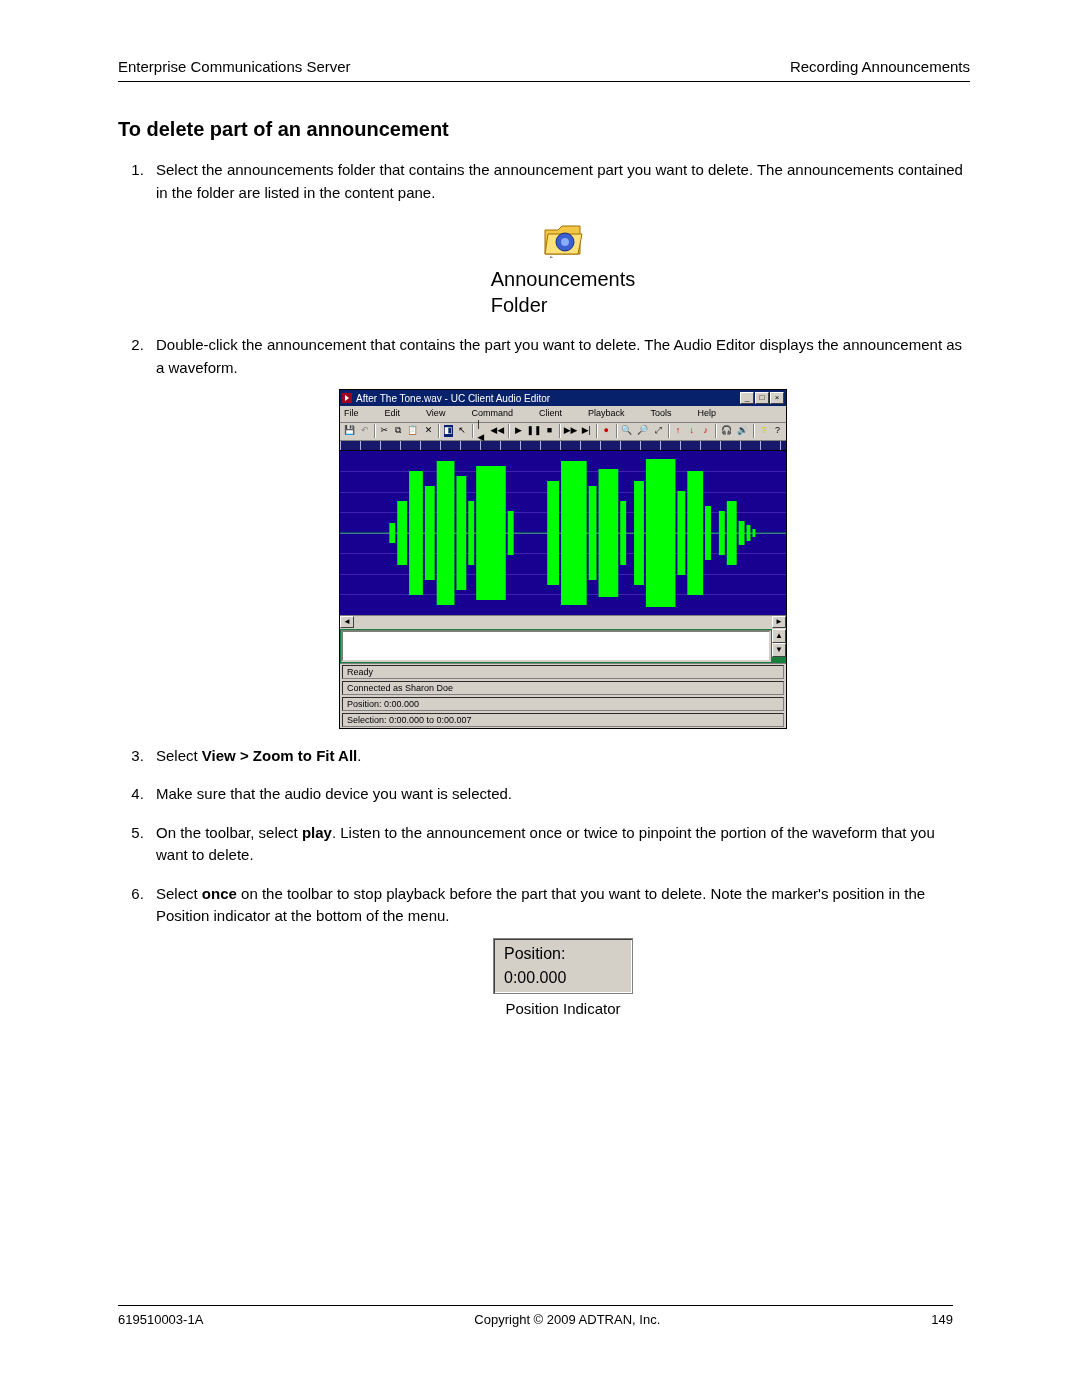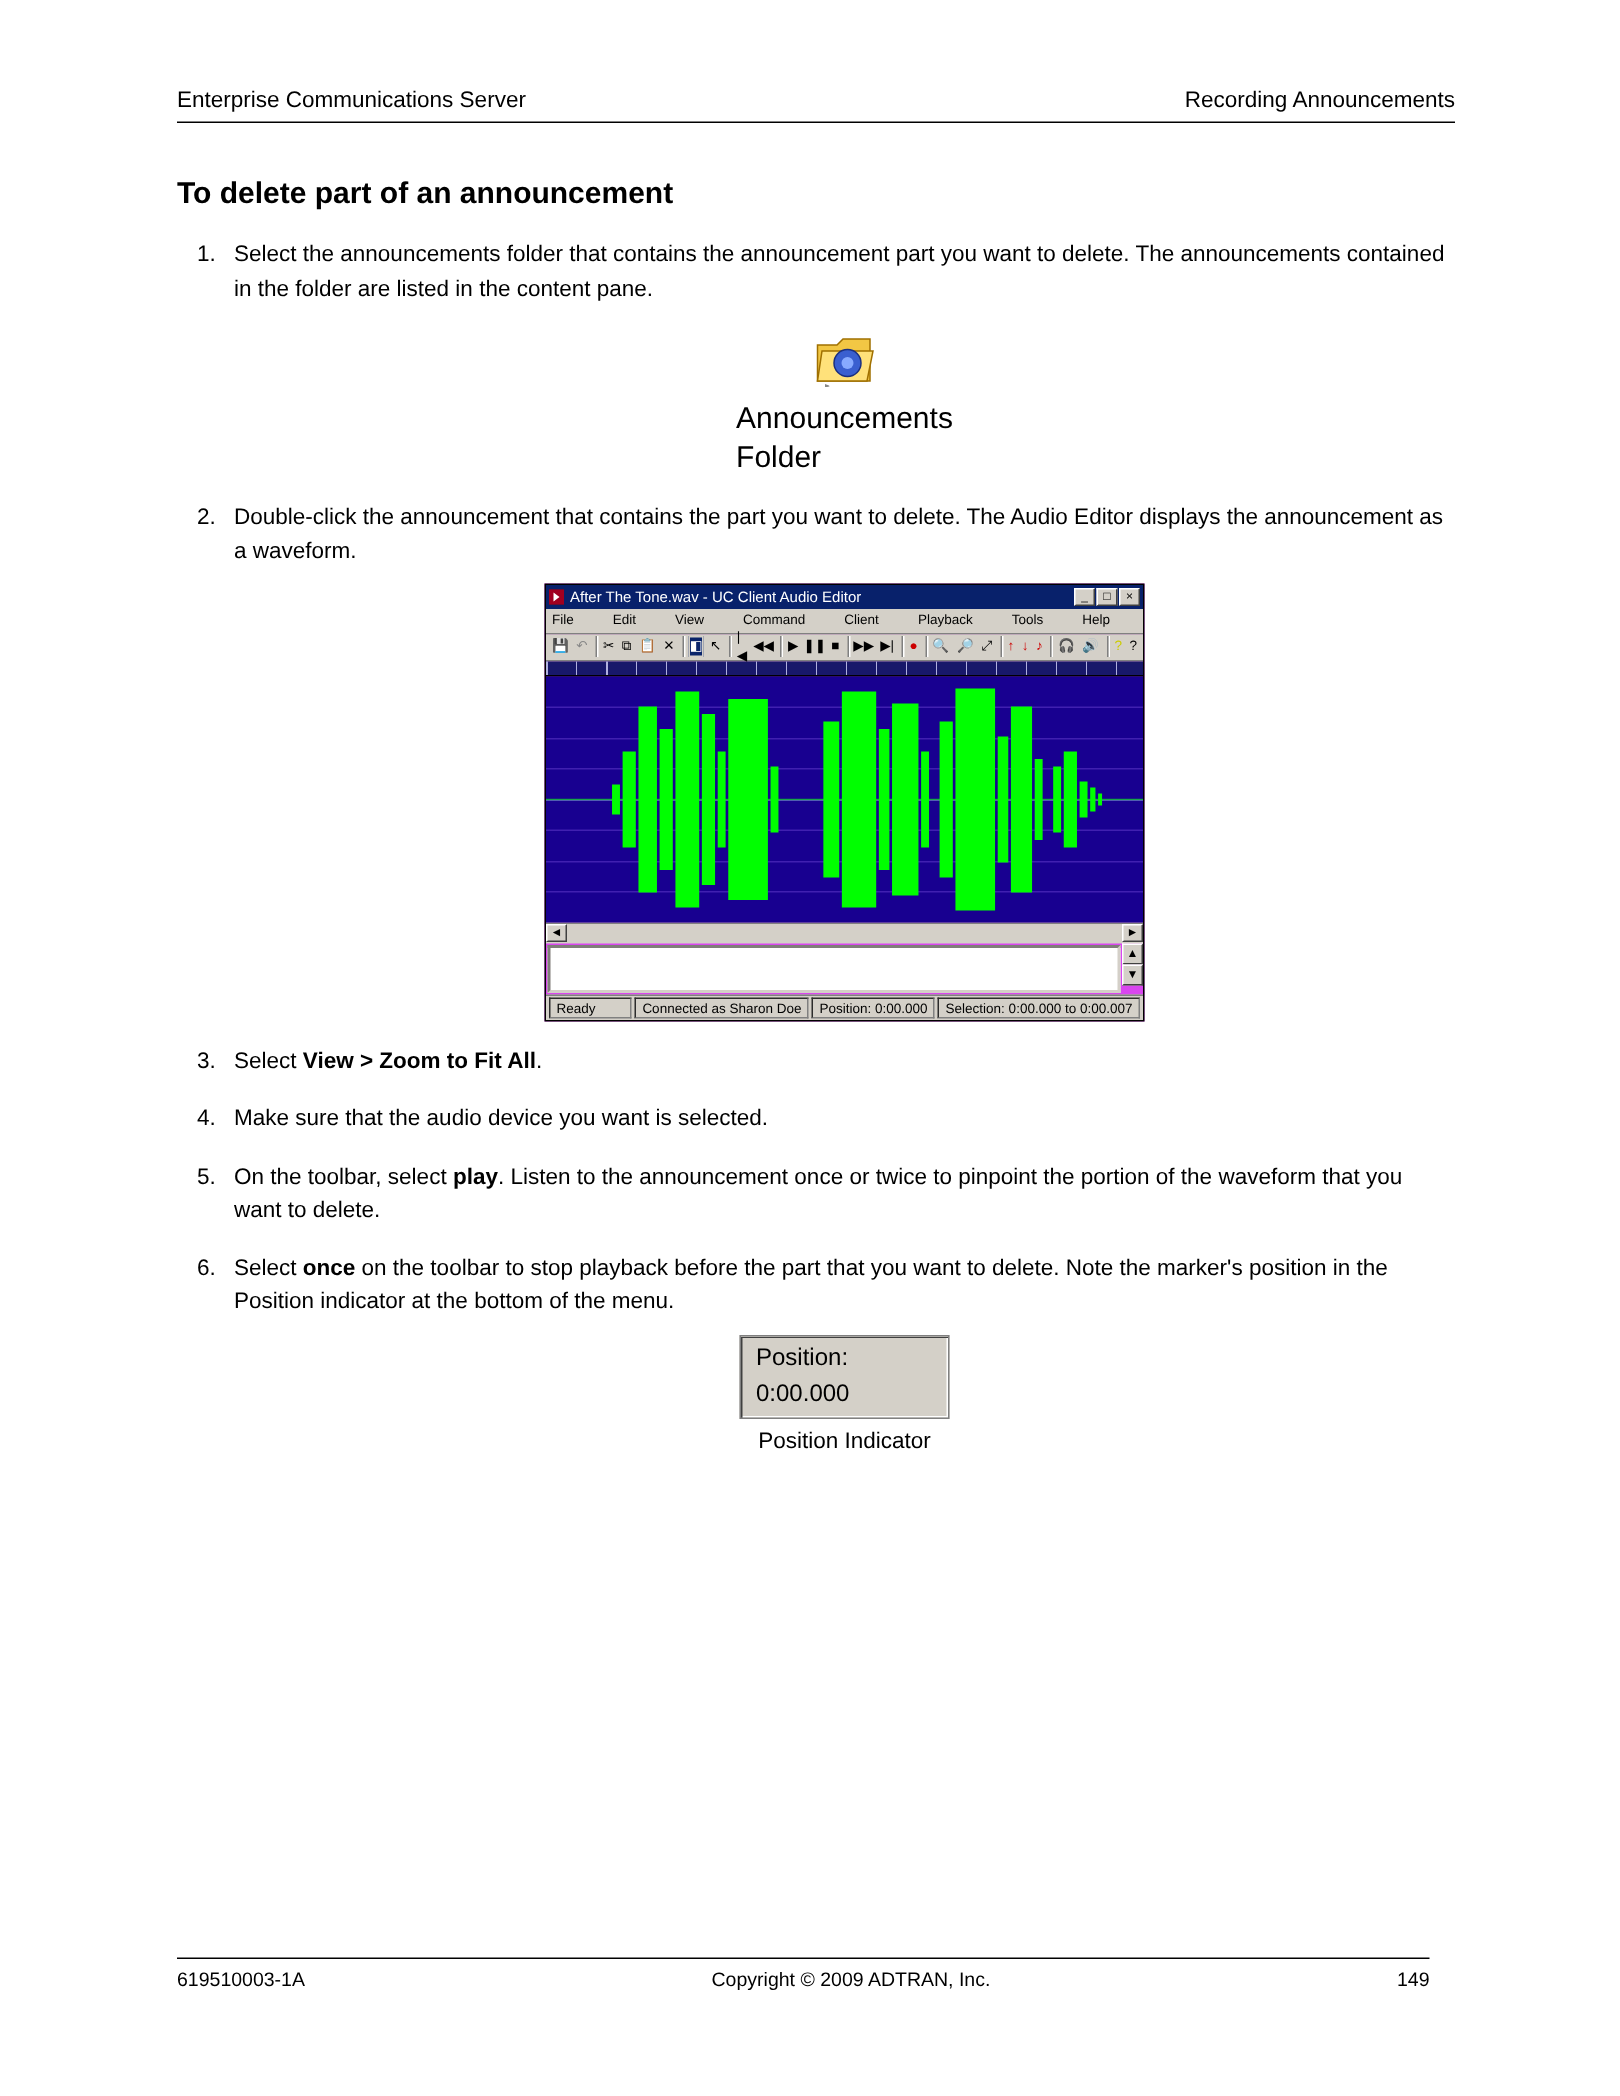--- a/index.html
+++ b/index.html
@@ -45,26 +45,26 @@
     margin: 14px auto 14px auto;
     width: 180px;
   }
   .folder-icon {
     width: 42px; height: 42px;
     position: relative;
   }
   .folder-icon svg { width: 42px; height: 42px; display:block; }
   .folder-label { font-size: 20px; margin-top: 6px; text-align: left; line-height:1.3;}
   .app-window {
-    width: 400px;
+    width: 448px;
     margin: 10px auto 16px auto;
     border: 1px solid #000;
     font-family: Tahoma, Arial, sans-serif;
     font-size: 10px;
-    background: #d946ef;
+    background: #15803d;
   }
   .titlebar {
     background: linear-gradient(to right, #0a246a, #0a246a 3%, #0a246a 40%, #3a6ea5 100%);
     background: #08216b;
     color: #fff;
     display: flex;
     align-items: center;
     padding: 1px 2px;
     height: 16px;
   }
@@ -111,21 +111,21 @@
     display:flex; align-items:center;
   }
   .wf-scroll .arrow { width:14px; height:12px; background:#d4d0c8; border:1px solid #fff; border-right-color:#404040; border-bottom-color:#404040; font-size:8px; text-align:center; line-height:10px;}
   .wf-scroll .track { flex:1; height:12px; background:#d4d0c8;}
   .textarea-side { display:flex;}
   .textarea-side .ta { flex:1; height:32px; background:#fff; border:2px inset #d4d0c8; margin:1px;}
   .textarea-side .sb { width:14px;}
   .textarea-side .sb div { width:14px; height:14px; background:#d4d0c8; border:1px solid #fff; border-right-color:#404040; border-bottom-color:#404040; font-size:8px; text-align:center; line-height:12px;}
   .statusbar {
     display:flex; font-size:9px; background:#d4d0c8; border-top:1px solid #808080;
-    padding:1px 2px; gap:2px;
+    padding:1px 2px; gap:2px;flex-direction:column;
   }
   .statusbar .cell { border:1px inset #808080; padding:0 4px; height:14px; line-height:12px; white-space:nowrap;}
   .statusbar .cell.flex { flex:1; }
   .pos-indicator-block {
     display:flex; flex-direction:column; align-items:center;
     margin:10px auto;
   }
   .pos-box {
     border:1px solid #808080;
     box-shadow: inset 1px 1px 0 #404040, inset -1px -1px 0 #fff;

